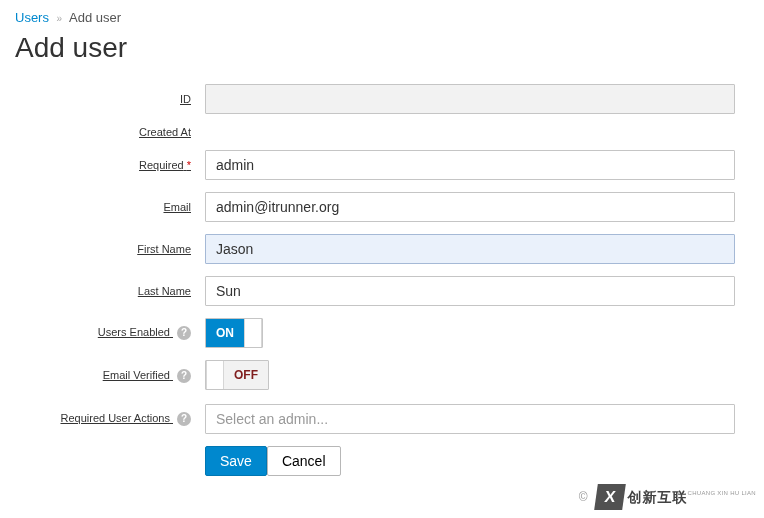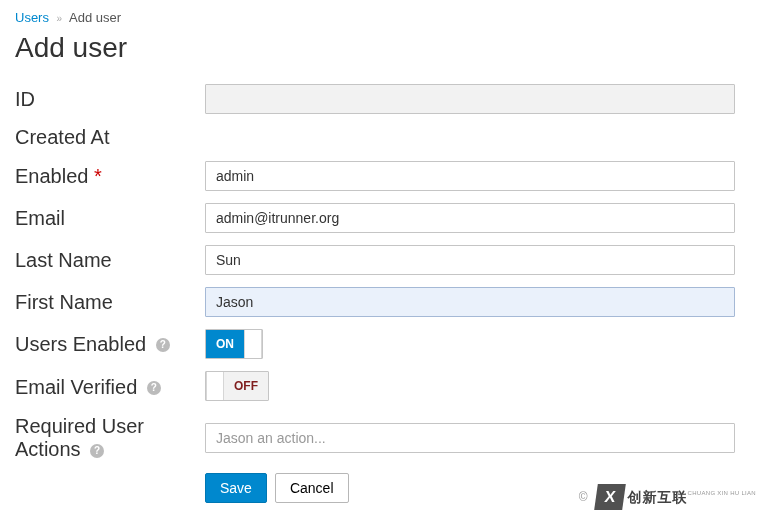--- a/index.html
+++ b/index.html
@@ -30,23 +30,25 @@
       color: #333;
       margin-bottom: 20px;
     }
     .form-row {
       display: flex;
       align-items: center;
       margin-bottom: 12px;
     }
     .form-label {
       width: 190px;
+      text-align: right;
       padding-right: 14px;
-      font-size: 20px;
-      color: #333;
+      font-size: 11px;
+      color: #333;
+      text-decoration: underline;
     }
     .required { color: #cc0000; }
     .form-control-wrap { flex: 1; max-width: 530px; }
     input.form-control, .select-placeholder {
       width: 100%;
       height: 30px;
       padding: 12px 10px;
       font-size: 14px;
       border: 1px solid #c5c5c5;
       border-radius: 1px;
@@ -105,21 +107,21 @@
     }
     .toggle .handle {
       width: 18px;
       background: #fff;
       border-left: 1px solid #d6d6d6;
       border-right: 1px solid #d6d6d6;
     }
     .toggle.on .track-on { background: #0088ce; color: #fff; }
     .toggle.off .track-off { background: #f2f2f2; color: #7f1d1d; text-align: right; }
     
-    .btn-row { display: flex; gap: 8px; }
+    .btn-row { display: flex; }
     .btn {
       height: 30px;
       padding: 0 14px;
       font-size: 14px;
       border-radius: 2px;
       cursor: pointer;
       border: 1px solid #b7b7b7;
       background: #fff;
       color: #000000;
     }
@@ -179,46 +181,46 @@
     </div>
   </div>
 
   <div class="form-row">
     <div class="form-label">Created At</div>
     <div class="form-control-wrap"></div>
   </div>
 
   <div class="form-row">
     <div class="form-label">
-      <span>Enabled</span>
+      <span>Required</span>
       <span class="required">*</span>
     </div>
     <div class="form-control-wrap">
       <input class="form-control" type="text" value="admin" style="">
     </div>
   </div>
 
   <div class="form-row">
     <div class="form-label">Email</div>
     <div class="form-control-wrap">
       <input class="form-control" type="text" value="admin@itrunner.org" style="">
     </div>
   </div>
 
   <div class="form-row">
+    <div class="form-label">First Name</div>
+    <div class="form-control-wrap">
+      <input class="form-control highlight" type="text" value="Jason" style="">
+    </div>
+  </div>
+
+  <div class="form-row">
     <div class="form-label">Last Name</div>
     <div class="form-control-wrap">
       <input class="form-control" type="text" value="Sun" style="">
-    </div>
-  </div>
-
-  <div class="form-row">
-    <div class="form-label">First Name</div>
-    <div class="form-control-wrap">
-      <input class="form-control highlight" type="text" value="Jason" style="">
     </div>
   </div>
 
   <div class="form-row">
     <div class="form-label">
       <span>Users Enabled</span>
       <span class="help-icon"></span>
     </div>
     <div class="form-control-wrap">
       <div class="toggle on">
@@ -240,21 +242,21 @@
       </div>
     </div>
   </div>
 
   <div class="form-row">
     <div class="form-label">
       <span>Required User Actions</span>
       <span class="help-icon"></span>
     </div>
     <div class="form-control-wrap">
-      <div class="select-placeholder">Jason an action...</div>
+      <div class="select-placeholder">Select an admin...</div>
     </div>
   </div>
 
   <div class="form-row">
     <div class="form-label"></div>
     <div class="form-control-wrap btn-row">
       <button class="btn btn-primary">Save</button>
       <button class="btn">Cancel</button>
     </div>
   </div>

